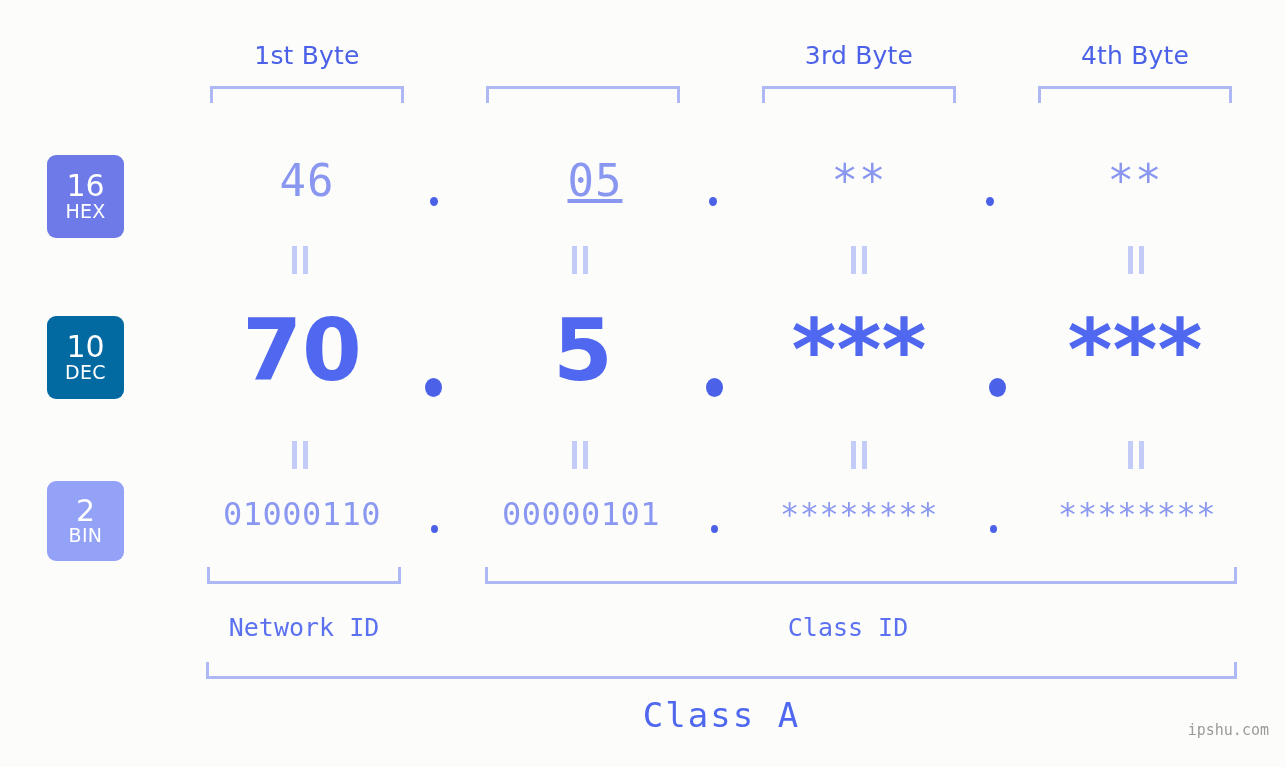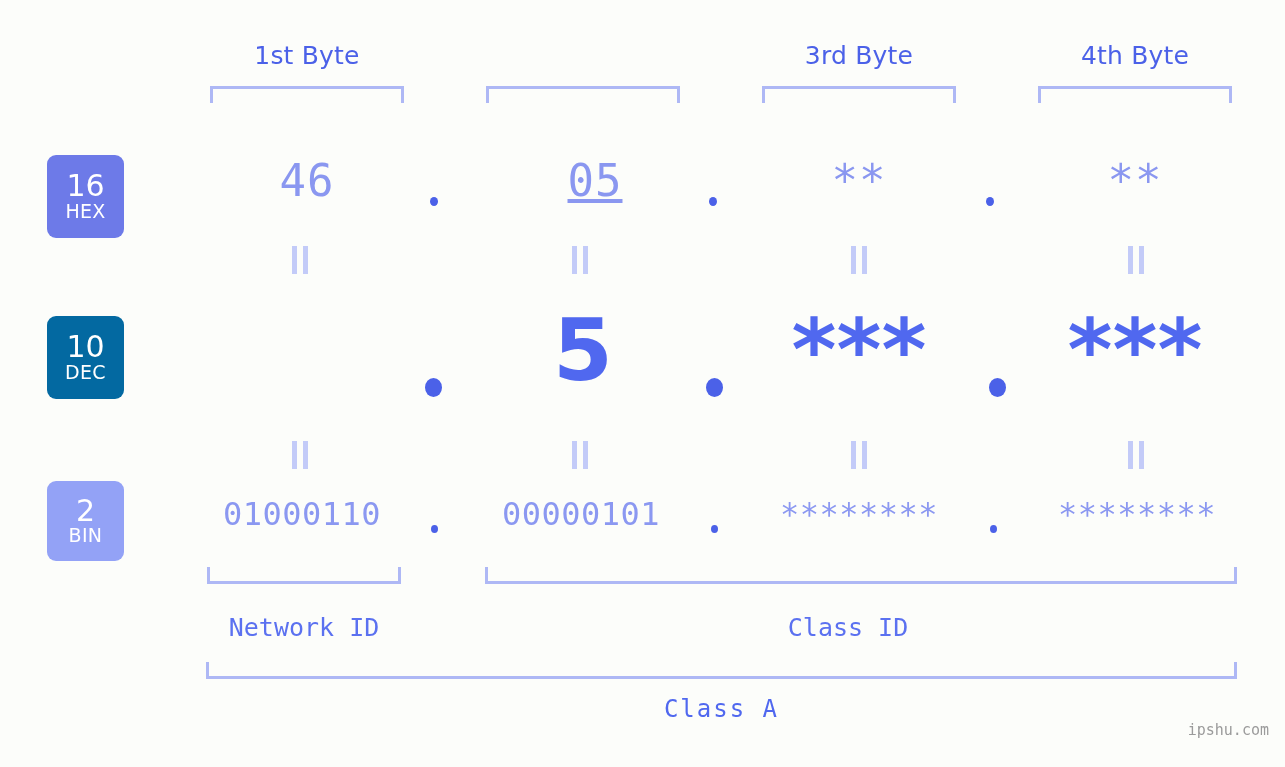--- a/index.html
+++ b/index.html
@@ -155,21 +155,21 @@
     font-family: "DejaVu Sans Mono", monospace;
     font-size: 25px;
     color: #5b71f0;
     text-align: center;
     white-space: nowrap;
   }
 
   .class-label {
     position: absolute;
     font-family: "DejaVu Sans Mono", monospace;
-    font-size: 24px;
+    font-size: 34px;
     color: #5068ef;
     text-align: center;
     white-space: nowrap;
     letter-spacing: 2px;
   }
 
   .watermark {
     position: absolute;
     right: 16px;
     bottom: 28px;
@@ -224,20 +224,21 @@
     </div>
   <div class="eq" style="left:851px; top:246px;">
       <i></i>
       <i></i>
     </div>
   <div class="eq" style="left:1128px; top:246px;">
       <i></i>
       <i></i>
     </div>
 
+  <div class="cell row-dec" style="left:200px; width:204px;">70</div>
   <div class="dot dot-lg" style="left:425px; top:378px;"></div>
   <div class="cell row-dec" style="left:486px; width:194px;">5</div>
   <div class="dot dot-lg" style="left:706px; top:378px;"></div>
   <div class="cell row-dec" style="left:762px; width:194px;">***</div>
   <div class="dot dot-lg" style="left:989px; top:378px;"></div>
   <div class="cell row-dec" style="left:1038px; width:194px;">***</div>
 
   <div class="eq" style="left:292px; top:441px;">
       <i></i>
       <i></i>

